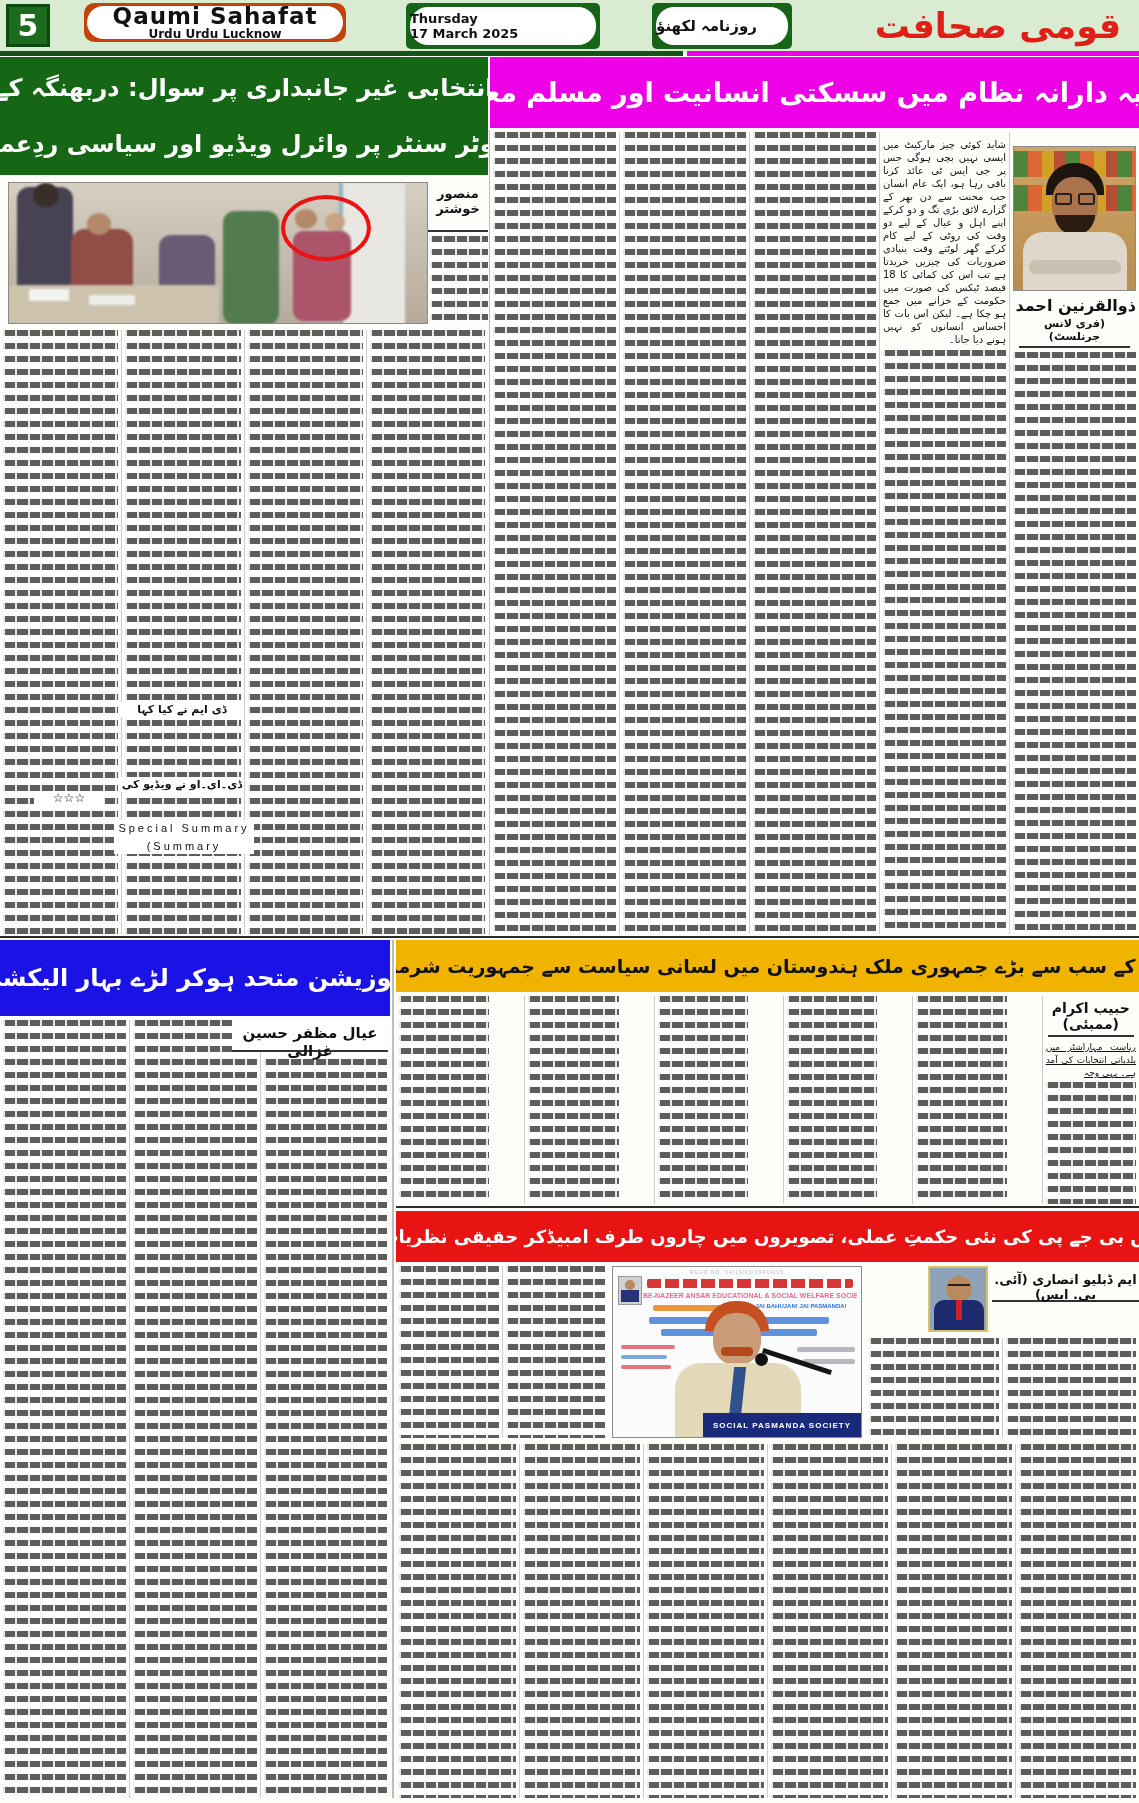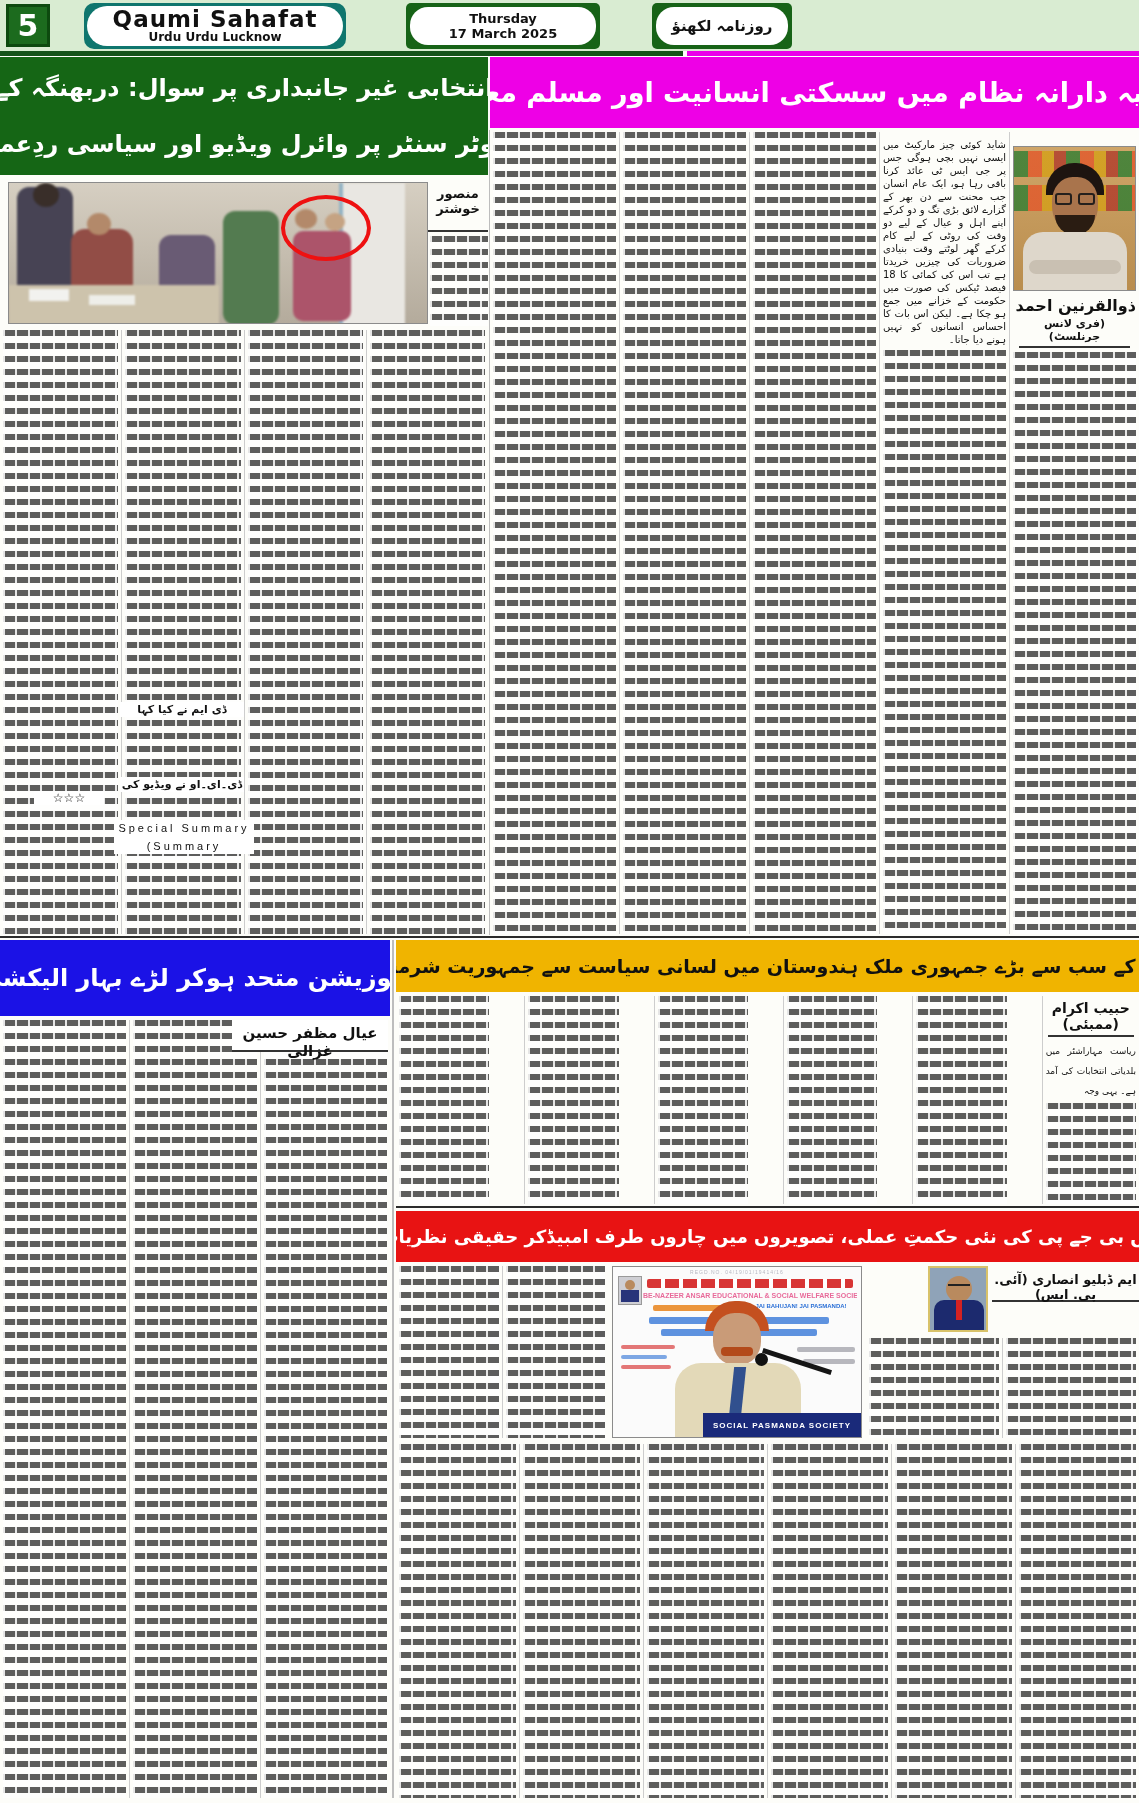--- a/index.html
+++ b/index.html
@@ -5,26 +5,26 @@
   html,body{margin:0;padding:0;background:#efefec;}
   .page{position:relative;width:1139px;height:1803px;background:#fdfdf9;overflow:hidden;
         font-family:"DejaVu Sans","Liberation Sans",sans-serif;color:#111;}
   .abs{position:absolute;}
   .u{direction:rtl;font-family:"DejaVu Sans",sans-serif;}
 
   
   .header{left:0;top:0;width:1139px;height:51px;background:#d9ecd2;}
   .pageno{left:6px;top:4px;width:44px;height:43px;background:#1c6b1e;border:3px solid #0d4a0f;
           color:#fff;font-weight:bold;font-size:30px;display:flex;align-items:center;justify-content:center;box-sizing:border-box;}
-  .masthead{left:84px;top:3px;width:262px;height:46px;background:#0f766e;border-radius:10px;padding:3px;box-sizing:border-box;}
+  .masthead{left:84px;top:3px;width:262px;height:39px;background:#c2410c;border-radius:10px;padding:3px;box-sizing:border-box;}
   .masthead-inner{width:100%;height:100%;background:#fff;border-radius:20px;display:flex;flex-direction:column;align-items:center;justify-content:center;}
   .mast-title{font-size:23px;font-weight:800;letter-spacing:1px;line-height:23px;}
   .mast-sub{font-size:12px;font-weight:700;line-height:13px;}
   .greenbox{background:#176317;border-radius:5px;padding:4px;box-sizing:border-box;}
-  .pill{width:100%;height:100%;background:#fff;border-radius:18px;display:flex;flex-direction:column;align-items:center;justify-content:center;}
+  .pill{width:100%;height:100%;background:#fff;border-radius:18px;display:flex;flex-direction:column;align-items:flex-start;justify-content:center;}
   .datebox{left:406px;top:3px;width:194px;height:46px;}
   .date1{font-size:13px;font-weight:700;line-height:15px;}
   .citybox{left:652px;top:3px;width:140px;height:46px;}
   .city-text{font-size:15px;font-weight:700;}
   .urdu-mast{left:860px;top:2px;width:276px;height:48px;color:#e02018;font-weight:900;font-size:35px;
              display:flex;align-items:center;justify-content:center;}
   .rule-green{left:0;top:51px;width:683px;height:5px;background:#15531a;}
   .rule-magenta{left:687px;top:51px;width:452px;height:5px;background:#ea00ea;}
 
   
@@ -84,20 +84,21 @@
       <div class="pill">
         <div class="date1">Thursday</div>
         <div class="date1">17 March 2025</div>
       </div>
     </div>
     <div class="abs greenbox citybox">
       <div class="pill">
           <div class="city-text u">روزنامہ لکھنؤ</div>
         </div>
     </div>
+    <div class="abs urdu-mast u">قومی صحافت</div>
   </div>
   <div class="abs rule-green"></div>
   <div class="abs rule-magenta"></div>
 
   <div class="abs band band-green u">
     <div>انتخابی غیر جانبداری پر سوال: دربھنگہ کے</div>
     <div>ووٹر سنٹر پر وائرل ویڈیو اور سیاسی ردِعمل</div>
   </div>
 
   <div class="abs photo voter-photo">
@@ -196,21 +197,21 @@
         <div class="greek"></div>
       </div>
     <div class="col">
         <div class="greek"></div>
       </div>
     <div class="col">
         <div class="greek"></div>
       </div>
     <div class="col">
       <div class="byline u" style="font-size:14px;">حبیب اکرام (ممبئی)</div>
-      <div class="opening u" style="font-size:9px;line-height:20px;">ریاست مہاراشٹر میں بلدیاتی انتخابات کی آمد ہے۔ یہی وجہ</div>
+      <div class="opening u" style="font-size:9px;line-height:13px;text-decoration:underline;">ریاست مہاراشٹر میں بلدیاتی انتخابات کی آمد ہے۔ یہی وجہ</div>
       <div class="greek" style="margin-top:2px;"></div>
     </div>
   </div>
   <div class="abs hline" style="left:396px;top:1206px;width:743px;height:2px;"></div>
 
   <div class="abs cols" style="left:0;top:1020px;width:390px;height:778px;">
     <div class="col">
         <div class="greek"></div>
       </div>
     <div class="col">

